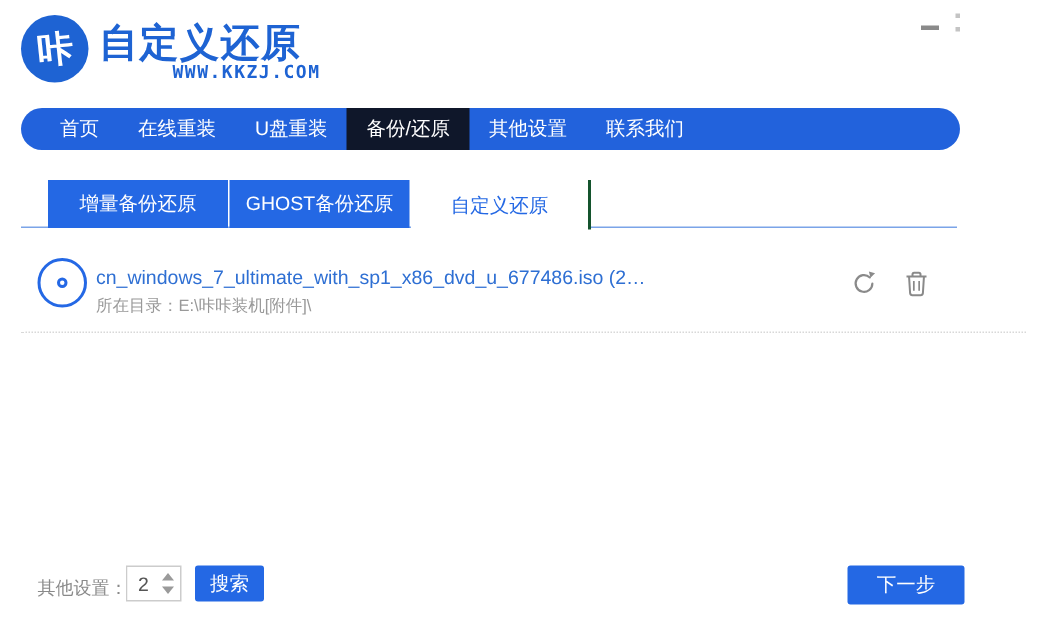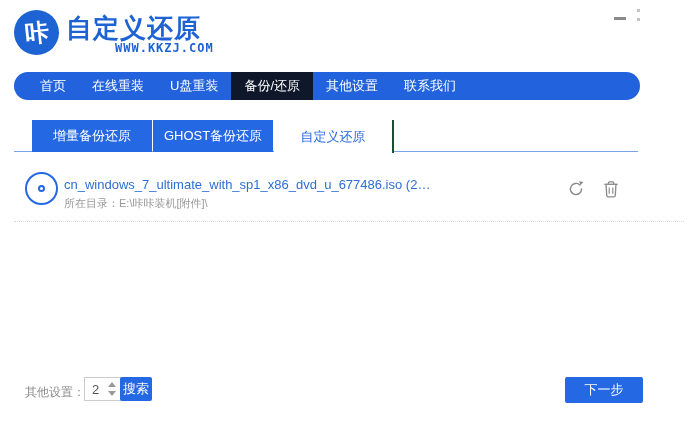--- a/index.html
+++ b/index.html
@@ -53,21 +53,21 @@
     border:1px solid #ccc; background:#fff; }
   .depth-input input { position:absolute; left:0; top:0; width:24px; height:22px; border:none; outline:none;
     font-size:13px; color:#555; padding-left:7px; font-family:"Liberation Sans",sans-serif; }
   .spin { position:absolute; right:2px; top:0; width:11px; height:22px; }
   .spin .up, .spin .dn { position:absolute; left:1px; width:0; height:0; cursor:pointer; }
   .spin .up { top:4px; border-left:4px solid transparent; border-right:4px solid transparent; border-bottom:5px solid #9a9a9a; }
   .spin .dn { bottom:4px; border-left:4px solid transparent; border-right:4px solid transparent; border-top:5px solid #9a9a9a; }
   .btn { position:absolute; background:#2468e4; color:#fff; border:none; font-size:13px;
     display:flex; align-items:center; justify-content:center; cursor:pointer; border-radius:2px;
     font-family:"Liberation Sans",sans-serif; }
-  .btn-search { left:120px; top:377px; width:32px; height:24px; }
+  .btn-search { left:130px; top:377px; width:46px; height:24px; }
   .btn-next { left:565px; top:377px; width:78px; height:26px; }
 </style>
 </head>
 <body>
 
 <div class="stage">
 
   <div class="logo-circle">
     <span>咔</span>
   </div>

